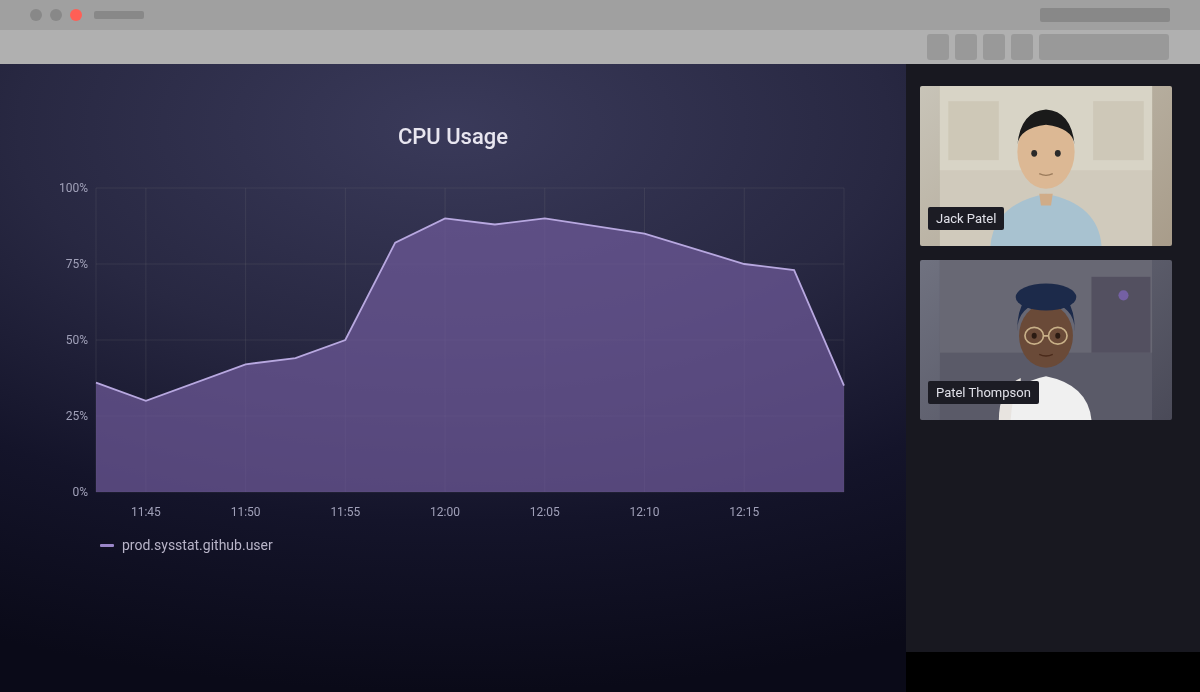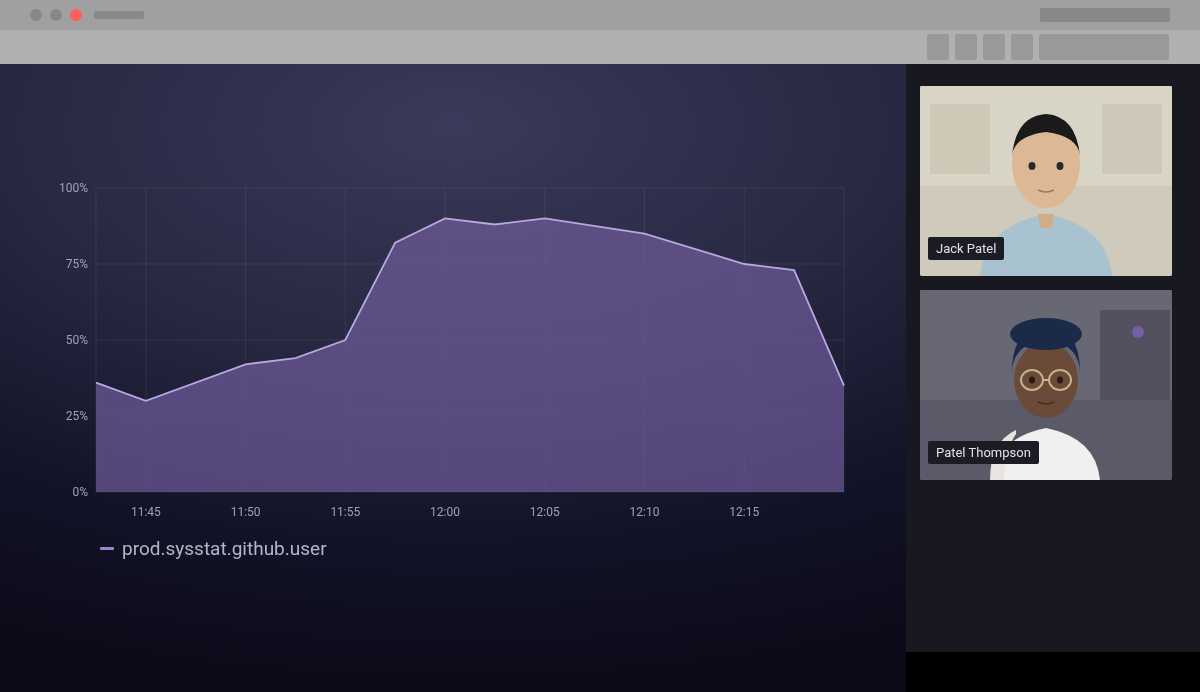--- a/index.html
+++ b/index.html
@@ -121,34 +121,34 @@
       gap: 8px;
     }
     .legend-swatch {
       width: 14px;
       height: 3px;
       background: #9a86c8;
       border-radius: 1px;
     }
     .legend-label {
       color: #b8b4c8;
-      font-size: 19px;
+      font-size: 14px;
     }
     .video-panel {
       width: 294px;
       height: 100%;
       background: #181820;
       padding: 22px 0 0 14px;
       display: flex;
       flex-direction: column;
       gap: 14px;
     }
     .video-tile {
       width: 252px;
-      height: 190px;
+      height: 160px;
       position: relative;
       border-radius: 2px;
       overflow: hidden;
     }
     .video-tile.jack { background: linear-gradient(135deg, #c8c4b8 0%, #a89c8a 100%); }
     .video-tile.anna { background: linear-gradient(135deg, #707280 0%, #4a4a58 100%); }
     .avatar-svg {
       position: absolute;
       inset: 0;
       width: 100%;
@@ -189,20 +189,21 @@
   <div class="tab-btn"></div>
   <div class="tab-btn"></div>
   <div class="tab-btn"></div>
   <div class="tab-btn"></div>
   <div class="active-tab"></div>
   <div class="right-pad"></div>
 </div>
 
 <div class="content">
   <div class="chart-panel">
+    <div class="chart-title">CPU Usage</div>
     <svg class="chart-svg" id="chart-svg" viewBox="0 0 818 370">
         <line x1="56" x2="804" y1="318" y2="318" class="grid-line"></line>
         <text x="48" y="322" class="y-label">0%</text>
         <line x1="56" x2="804" y1="242" y2="242" class="grid-line"></line>
         <text x="48" y="246" class="y-label">25%</text>
         <line x1="56" x2="804" y1="166" y2="166" class="grid-line"></line>
         <text x="48" y="170" class="y-label">50%</text>
         <line x1="56" x2="804" y1="90" y2="90" class="grid-line"></line>
         <text x="48" y="94" class="y-label">75%</text>
         <line x1="56" x2="804" y1="14" y2="14" class="grid-line"></line>

